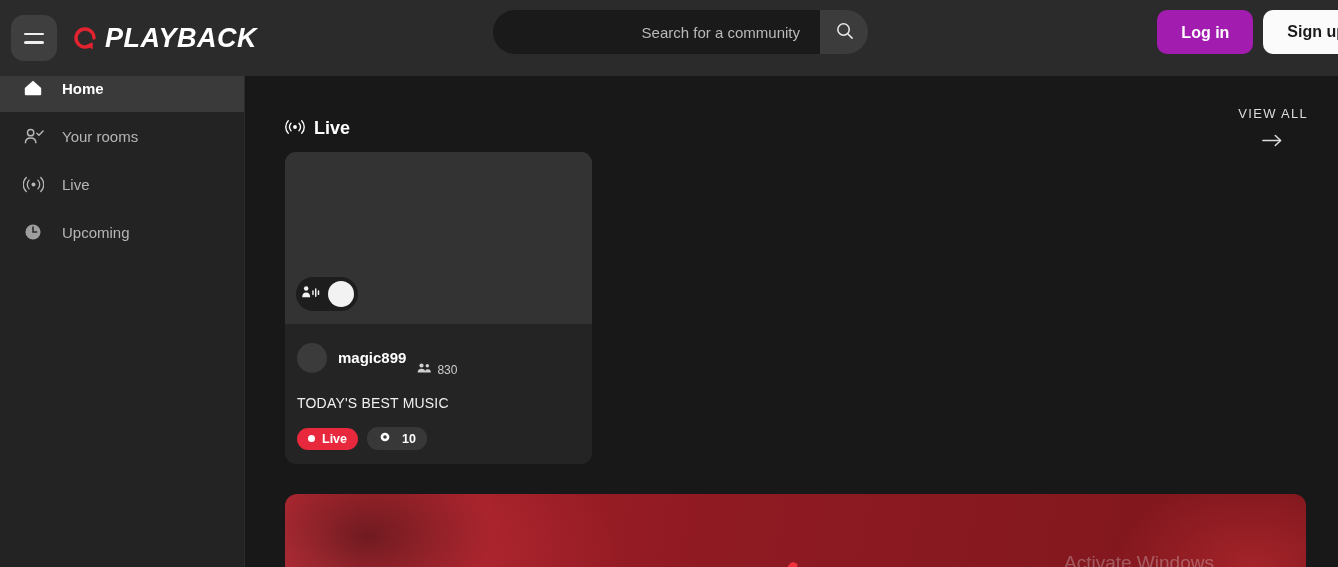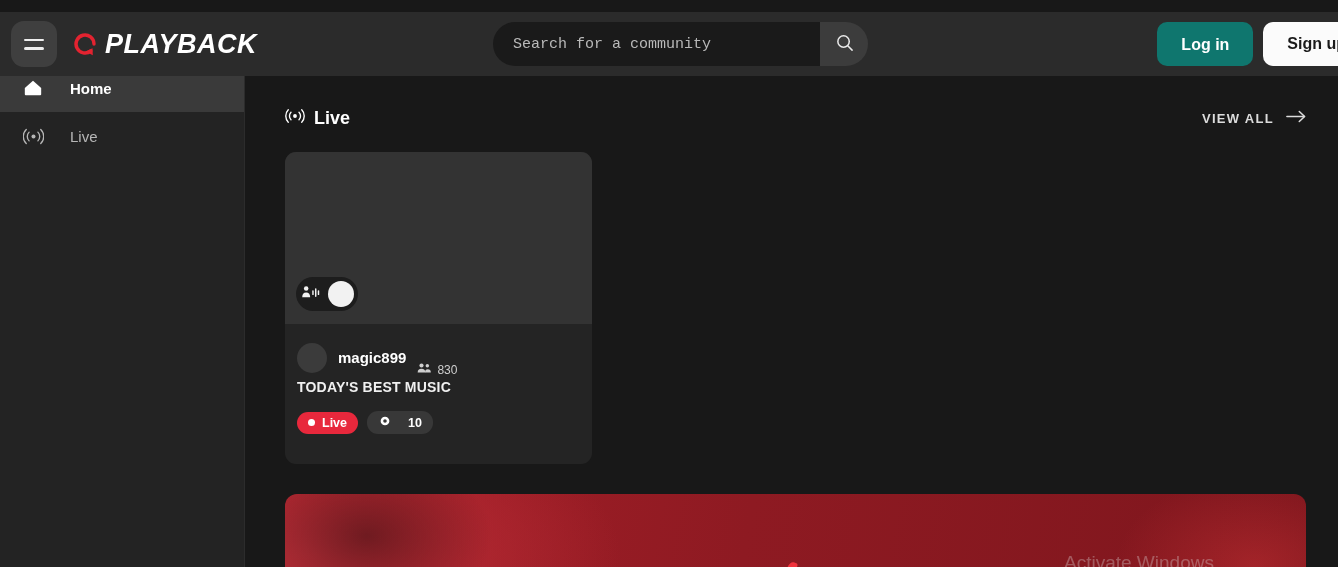--- a/index.html
+++ b/index.html
@@ -6,22 +6,22 @@
   html, body {
     width: 1338px; height: 567px;
     background: #181818;
     font-family: "Liberation Sans", sans-serif;
     overflow: hidden;
   }
   .app { position: relative; width: 1338px; height: 567px; }
 
   
   .topbar {
-    position: absolute; top: 12px; left: 0;
-    width: 1338px; height: 64px;
+    position: absolute; top: 0; left: 0;
+    width: 1338px; height: 76px;
     background: #2b2b2b;
     display: flex; align-items: center;
     z-index: 10;
   }
   .hamburger {
     width: 46px; height: 46px; margin-left: 11px;
     background: #3f3f3f; border-radius: 13px;
     display: flex; flex-direction: column;
     align-items: center; justify-content: center; gap: 6px;
     cursor: pointer; flex: none;
@@ -40,79 +40,80 @@
 
   .searchwrap {
     position: absolute; left: 493px; top: 10px;
     width: 375px; height: 44px;
     display: flex; align-items: stretch;
     border-radius: 22px; overflow: hidden;
   }
   .searchfield {
     flex: 1; background: #1a1a1a; border: none; outline: none;
     color: #d8d8d8; font-size: 15px;
-    font-family: Liberation Mono, monospace;
+    font-family: Liberation Sans, sans-serif;
     padding: 16px 20px;
+    text-align: right;
   }
   .searchfield::placeholder { color: #b9b9b9; }
   .searchbtn {
     width: 48px; background: #3c3c3c; border: none; cursor: pointer;
     display: flex; align-items: center; justify-content: center;
   }
 
   .auth {
     position: absolute; right: 0; top: 10px;
     display: flex; align-items: center; gap: 10px;
   }
   .btn-login {
     height: 44px; padding: 14px 24px; border-radius: 10px;
-    background: #0f766e; color: #fff; border: none; cursor: pointer;
+    background: #a21caf; color: #fff; border: none; cursor: pointer;
     font-size: 16px; font-weight: bold;
     font-family: "Liberation Sans", sans-serif;
   }
   .btn-signup {
     height: 44px; padding: 0 24px; border-radius: 10px;
     background: #fbfbfb; color: #1a1a1a; border: none; cursor: pointer;
     font-size: 16px; font-weight: bold; white-space: nowrap;
     font-family: "Liberation Sans", sans-serif;
     margin-right: -32px;
   }
 
   
   .sidebar {
     position: absolute; top: 64px; left: 0;
     width: 245px; height: 503px;
     background: #232323;
     border-right: 1px solid #2c2c2c;
     padding-top: 0;
   }
   .navitem {
-    display: flex; align-items: center; gap: 26px;
+    display: flex; align-items: center; gap: 18px;
     height: 48px; padding-left: 22px; cursor: pointer;
     color: #b6b6b6; font-size: 15px;
   }
   .navitem.active { background: #3a3a3a; color: #fff; font-weight: bold; }
   .navicon { width: 22px; height: 22px; display: flex; align-items: center; justify-content: center; flex: none; }
 
   
   .main {
     position: absolute; top: 64px; left: 245px;
     width: 1093px; height: 503px;
     overflow: hidden;
   }
   .section-head {
     display: flex; align-items: center; justify-content: space-between;
     margin: 42px 30px 0 40px;
   }
   .section-title { display: flex; align-items: center; gap: 9px; }
   .section-title-text { color: #fff; font-size: 18px; font-weight: bold; }
   .viewall {
     display: flex; align-items: center; gap: 12px;
-    color: #dcdcdc; font-size: 13px; font-weight: bold;
-    letter-spacing: 1.3px; cursor: pointer;
+    color: #dcdcdc; font-size: 13px; font-weight: normal;
+    letter-spacing: 1.3px; cursor: pointer; flex-direction: column;
   }
 
   
   .card {
     position: absolute; left: 40px; top: 88px;
     width: 307px; height: 312px;
     background: #242424; border-radius: 11px; overflow: hidden;
     cursor: pointer;
   }
   .thumb { position: relative; width: 307px; height: 172px; background: #333333; }
@@ -123,31 +124,31 @@
     display: flex; align-items: center; justify-content: space-between;
     padding: 0 4px; cursor: pointer;
   }
   .toggle-knob { width: 26px; height: 26px; border-radius: 50%; background: #f2f2f2; flex: none; }
 
   .cardbody { padding: 14px 12px 0 12px; }
   .cardrow { display: flex; align-items: center; gap: 11px; }
   .avatar { width: 30px; height: 30px; border-radius: 50%; background: #3b3b3b; flex: none; }
   .streamer { color: #fff; font-size: 15px; font-weight: bold; text-align: right; }
   .followers { display: flex; align-items: center; gap: 5px; color: #cfcfcf; font-size: 12px; margin-top: 24px; }
-  .cardtitle { color: #f0f0f0; font-size: 14px; font-weight: bold; margin-top: 2px; letter-spacing: 0.2px; }
+  .cardtitle { color: #f0f0f0; font-size: 14px; font-weight: normal; margin-top: 18px; letter-spacing: 0.2px; }
   .category { display: flex; align-items: center; gap: 8px; margin-top: 11px; color: #9d9d9d; font-size: 13px; }
   .badges { display: flex; align-items: center; gap: 9px; margin-top: 16px; }
   .badge-live {
     display: flex; align-items: center; gap: 7px;
     background: #e8283c; color: #fff; font-size: 12.5px; font-weight: bold;
     padding: 4px 11px; border-radius: 11px;
   }
   .dot-live { width: 7px; height: 7px; border-radius: 50%; background: #fff; }
   .badge-views {
-    display: flex; align-items: center; gap: 16px;
+    display: flex; align-items: center; gap: 10px;
     background: #383838; color: #fff; font-size: 12.5px; font-weight: bold;
     padding: 4px 11px; border-radius: 11px;
   }
 
   
   .banner {
     position: absolute; left: 40px; top: 430px;
     width: 1021px; height: 120px; border-radius: 12px;
     background:
       radial-gradient(ellipse 180px 120px at 8% 35%, rgba(0,0,0,.40), transparent 70%),
@@ -208,34 +209,53 @@
 
     <div class="navitem active">
       <span class="navicon">
         <svg viewBox="0 0 22 22" width="20" height="20">
           <path d="M11 3 L20 11 L20 18 Q20 19 19 19 L3 19 Q2 19 2 18 L2 11 Z" fill="#ffffff"></path>
         </svg>
       </span>
       <span>Home</span>
     </div>
 
+    <div class="navitem">
+      <span class="navicon">
+        <svg viewBox="0 0 22 22" width="21" height="21">
+          <circle cx="8" cy="7" r="3.3" fill="none" stroke="#b6b6b6" stroke-width="1.5"></circle>
+          <path d="M2.5 18 Q2.5 12.5 8 12.5 Q13.5 12.5 13.5 18" fill="none" stroke="#b6b6b6" stroke-width="1.5"></path>
+          <path d="M14.5 7.5 L16.7 9.7 L21 5.2" fill="none" stroke="#b6b6b6" stroke-width="1.5" stroke-linecap="round"></path>
+        </svg>
+      </span>
+      <span>Your rooms</span>
+    </div>
 
     <div class="navitem">
       <span class="navicon">
         <svg viewBox="0 0 22 22" width="21" height="21">
           <circle cx="11" cy="11" r="2.1" fill="#b6b6b6"></circle>
           <path d="M6.4 6.4 A6.5 6.5 0 0 0 6.4 15.6" fill="none" stroke="#b6b6b6" stroke-width="1.4" stroke-linecap="round"></path>
           <path d="M15.6 6.4 A6.5 6.5 0 0 1 15.6 15.6" fill="none" stroke="#b6b6b6" stroke-width="1.4" stroke-linecap="round"></path>
           <path d="M3.4 3.6 A10.3 10.3 0 0 0 3.4 18.4" fill="none" stroke="#b6b6b6" stroke-width="1.4" stroke-linecap="round"></path>
           <path d="M18.6 3.6 A10.3 10.3 0 0 1 18.6 18.4" fill="none" stroke="#b6b6b6" stroke-width="1.4" stroke-linecap="round"></path>
         </svg>
       </span>
       <span>Live</span>
     </div>
 
+    <div class="navitem">
+      <span class="navicon">
+        <svg viewBox="0 0 22 22" width="20" height="20">
+          <circle cx="11" cy="11" r="8.3" fill="#9e9e9e"></circle>
+          <path d="M11 5.6 L11 11 L15 11" fill="none" stroke="#2a2a2a" stroke-width="1.7" stroke-linecap="round"></path>
+        </svg>
+      </span>
+      <span>Upcoming</span>
+    </div>
 
 
 
 
   </nav>
 
   <main class="main">
 
     <div class="section-head">
       <div class="section-title">

